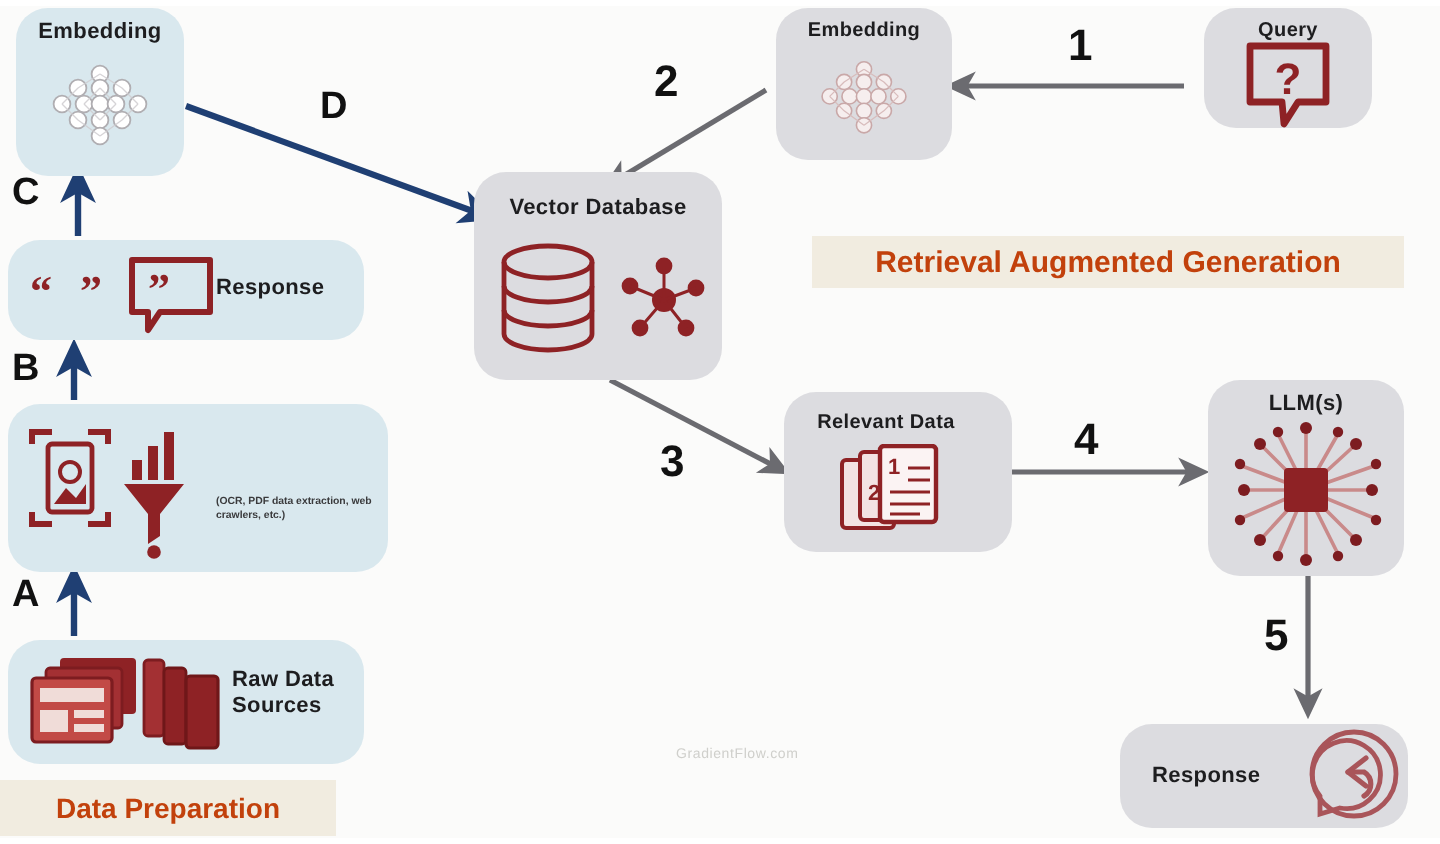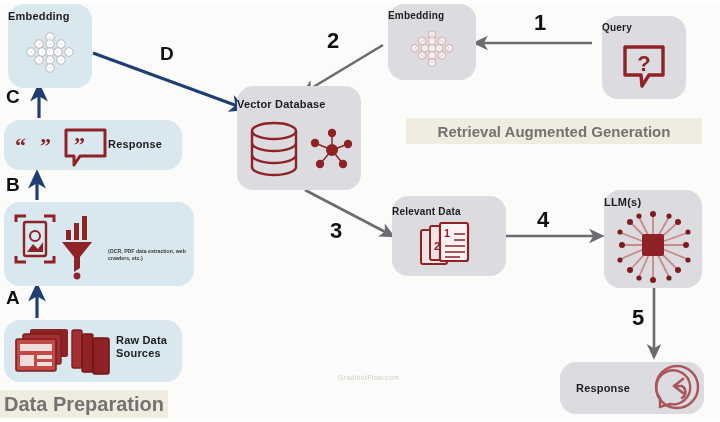--- a/index.html
+++ b/index.html
@@ -24,21 +24,21 @@
     justify-content:center;
   }
   .blue{background:#d9e8ee;}
   .gray{background:#dcdce0;}
 
   .node .title{
     position:absolute;
     font-weight:bold;
     color:#1d1d1f;
     letter-spacing:.2px;
-    text-align:left;
+    text-align:center;
     line-height:1.15;
   }
   .node .subtitle{
     position:absolute;
     font-weight:bold;
     color:#3a3a3c;
     line-height:1.25;
     text-align:left;
   }
 
@@ -46,21 +46,21 @@
     position:absolute;
     font-weight:bold;
     color:#111;
     font-size:22px;
   }
   .step.letter{font-size:19px;}
 
   .banner{
     position:absolute;
     background:#f1ece0;
-    color:#737373;
+    color:#c2410c;
     font-weight:bold;
     display:flex;align-items:center;justify-content:center;
   }
 
   .watermark{
     position:absolute;
     color:#cfcfcb;
     font-size:7px;
     letter-spacing:.3px;
   }
@@ -234,21 +234,21 @@
           <circle cx="31" cy="30" r="4.2"></circle>
           <circle cx="42" cy="30" r="4.2"></circle>
         <circle cx="31" cy="38" r="4.2"></circle>
       </g>
       <g stroke="#d8bcbc" stroke-width="0.7" fill="none">
         <path d="M31 7 L20 14 M31 7 L42 14 M20 14 L12 22 M42 14 L50 22 M12 22 L20 30 M50 22 L42 30 M20 30 L31 38 M42 30 L31 38"></path>
       </g>
     </svg>
   </div>
 
-  <div class="node gray" style="left:602px;top:16px;width:84px;height:83px;">
+  <div class="node gray" style="left:602px;top:4px;width:84px;height:60px;">
     <div class="title" style="top:6px;left:0;width:84px;font-size:10px;">Query</div>
     <svg width="50" height="48" viewBox="0 0 50 48" style="margin-top:16px;">
       <path d="M6 5 H44 V33 H30 L23 44 L22 33 H6 Z" fill="none" stroke="#8e2225" stroke-width="3.4" stroke-linejoin="round"></path>
       <text x="25" y="29" fill="#8e2225" font-family="Liberation Sans, sans-serif" font-size="22" font-weight="bold" text-anchor="middle">?</text>
     </svg>
   </div>
 
   <div class="node gray" style="left:392px;top:196px;width:114px;height:80px;">
     <div class="title" style="top:10px;left:0;width:102px;font-size:10px;">Relevant Data</div>
     <svg width="62" height="50" viewBox="0 0 62 50" style="margin-top:22px;">
@@ -301,17 +301,17 @@
           <circle cx="77" cy="51" r="2.6"></circle>
         <circle cx="28" cy="69" r="2.6"></circle>
           <circle cx="58" cy="69" r="2.6"></circle>
       </g>
       <rect x="31" y="25" width="22" height="22" rx="2" fill="#8e2225"></rect>
     </svg>
   </div>
 
   <div class="banner" style="left:406px;top:118px;width:296px;height:26px;font-size:15px;">Retrieval Augmented Generation</div>
 
-  <div class="banner" style="left:0px;top:390px;width:168px;height:28px;font-size:20px;">Data Preparation</div>
+  <div class="banner" style="left:0px;top:390px;width:168px;height:28px;font-size:14px;">Data Preparation</div>
 
   <div class="watermark" style="left:338px;top:374px;">GradientFlow.com</div>
 
 </div>
 
 </body></html>

